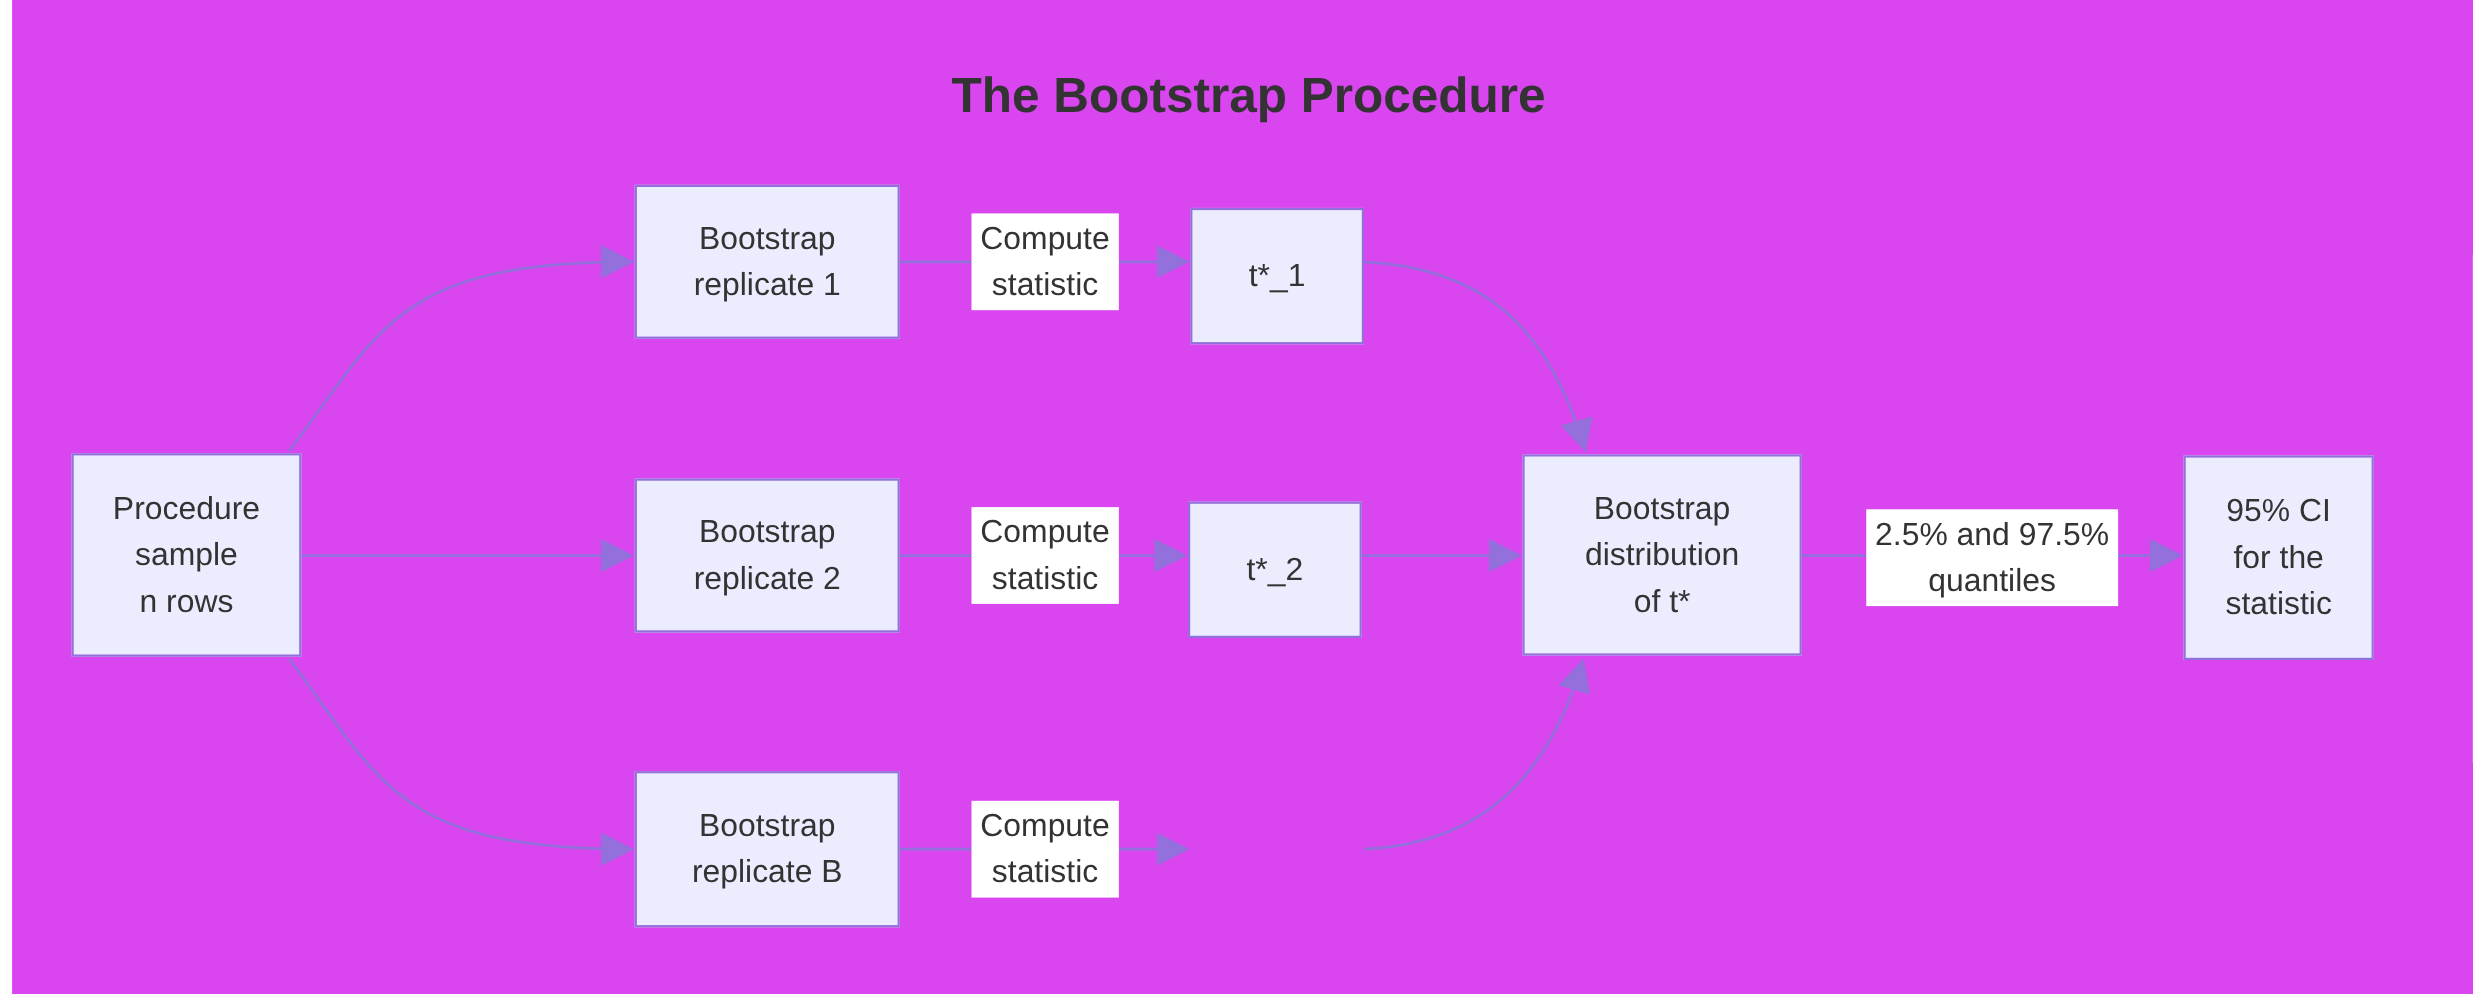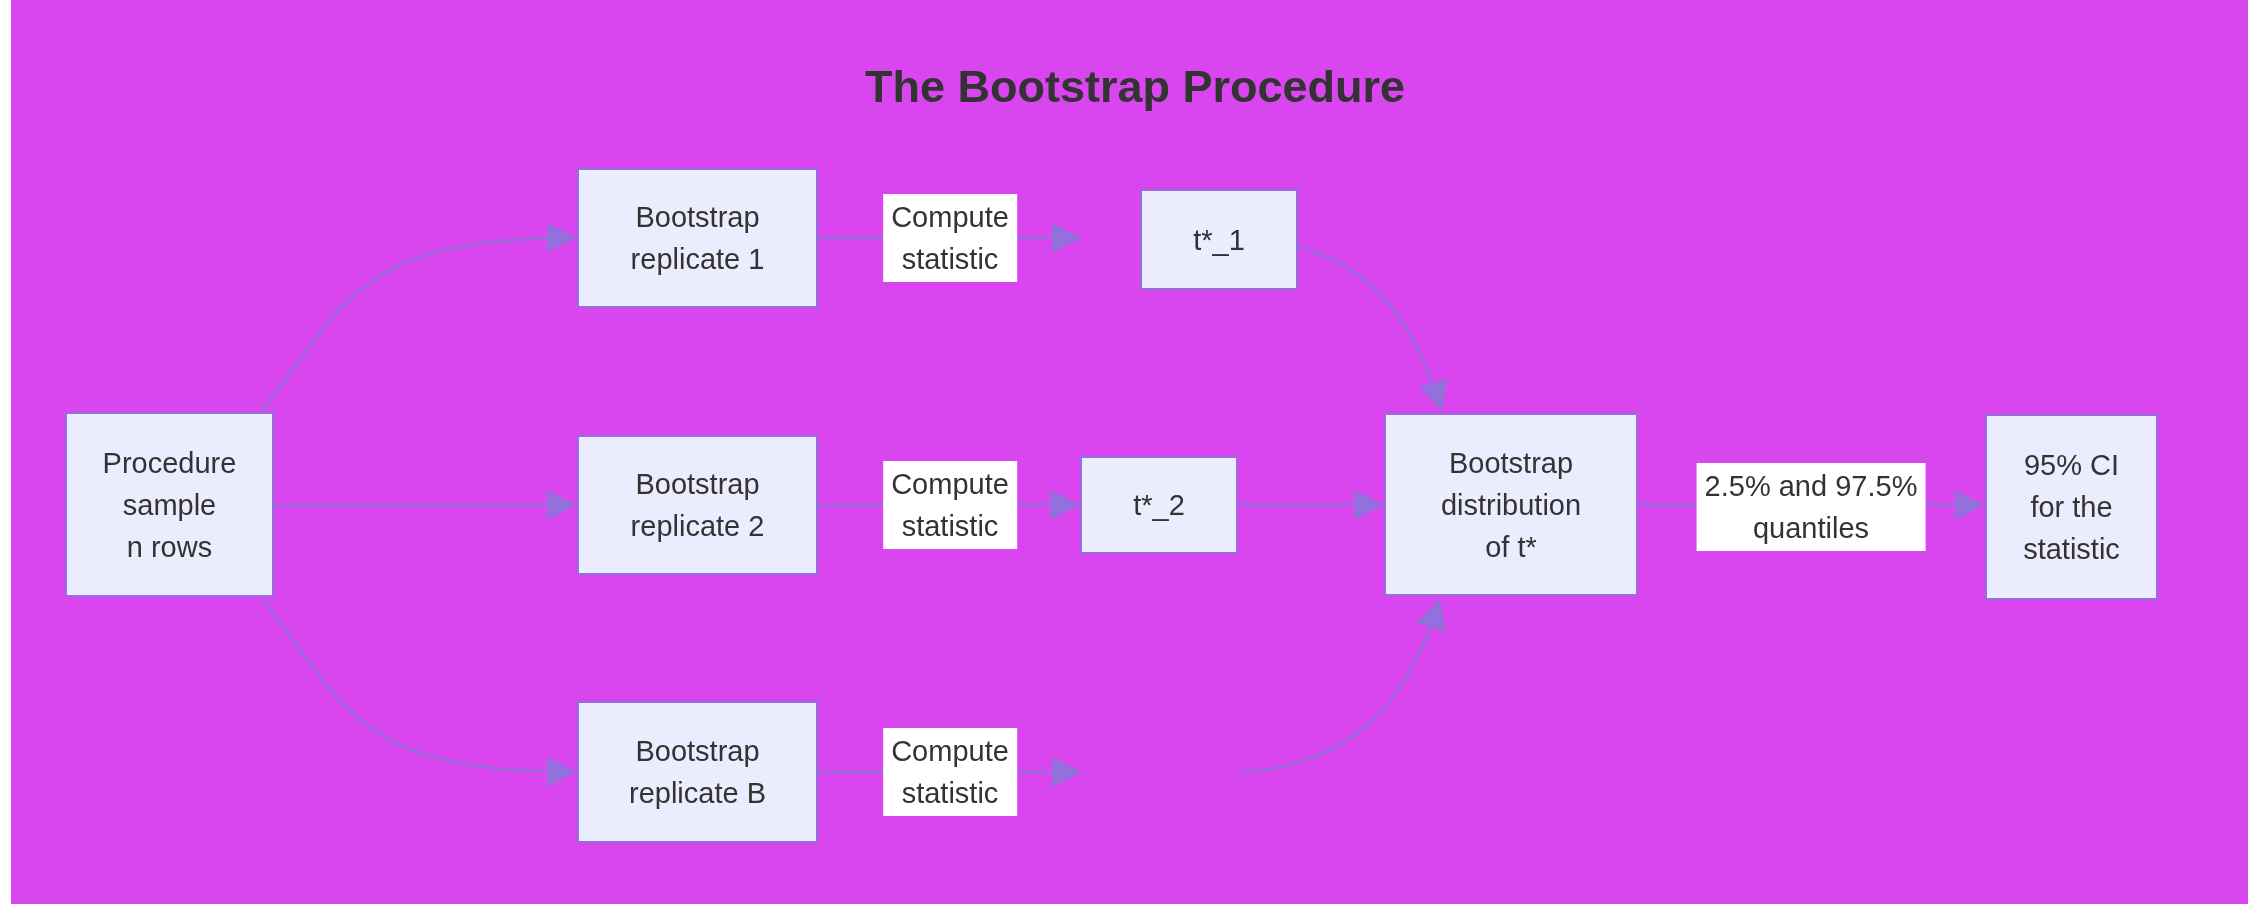--- a/index.html
+++ b/index.html
@@ -47,22 +47,22 @@
     font-size: 29px;
     line-height: 42px;
     color: #333333;
     padding: 2px 8px;
   }
   
   .n-original { left: 54px;   top: 412px; width: 209px; height: 185px; }
   .n-rep1     { left: 566px;  top: 168px; width: 241px; height: 140px; }
   .n-rep2     { left: 566px;  top: 435px; width: 241px; height: 140px; }
   .n-repB     { left: 566px;  top: 701px; width: 241px; height: 142px; }
-  .n-t1       { left: 1129px; top: 189px; width: 158px; height: 101px; }
-  .n-t2       { left: 1069px; top: 456px; width: 158px; height: 98px; }
+  .n-t1       { left: 1071px; top: 189px; width: 158px; height: 124px; }
+  .n-t2       { left: 1069px; top: 456px; width: 158px; height: 124px; }
   .n-tB       { left: 1071px; top: 723px; width: 158px; height: 98px; }
   .n-dist     { left: 1373px; top: 413px; width: 254px; height: 183px; }
   .n-ci       { left: 1974px; top: 414px; width: 173px; height: 186px; }
   
   .l-resample  { left: 416px;  top: 239px; }
   .l-compute1  { left: 939px;  top: 238px; }
   .l-compute2  { left: 939px;  top: 505px; }
   .l-compute3  { left: 939px;  top: 772px; }
   .l-quantiles { left: 1800px; top: 507px; }
 </style>

